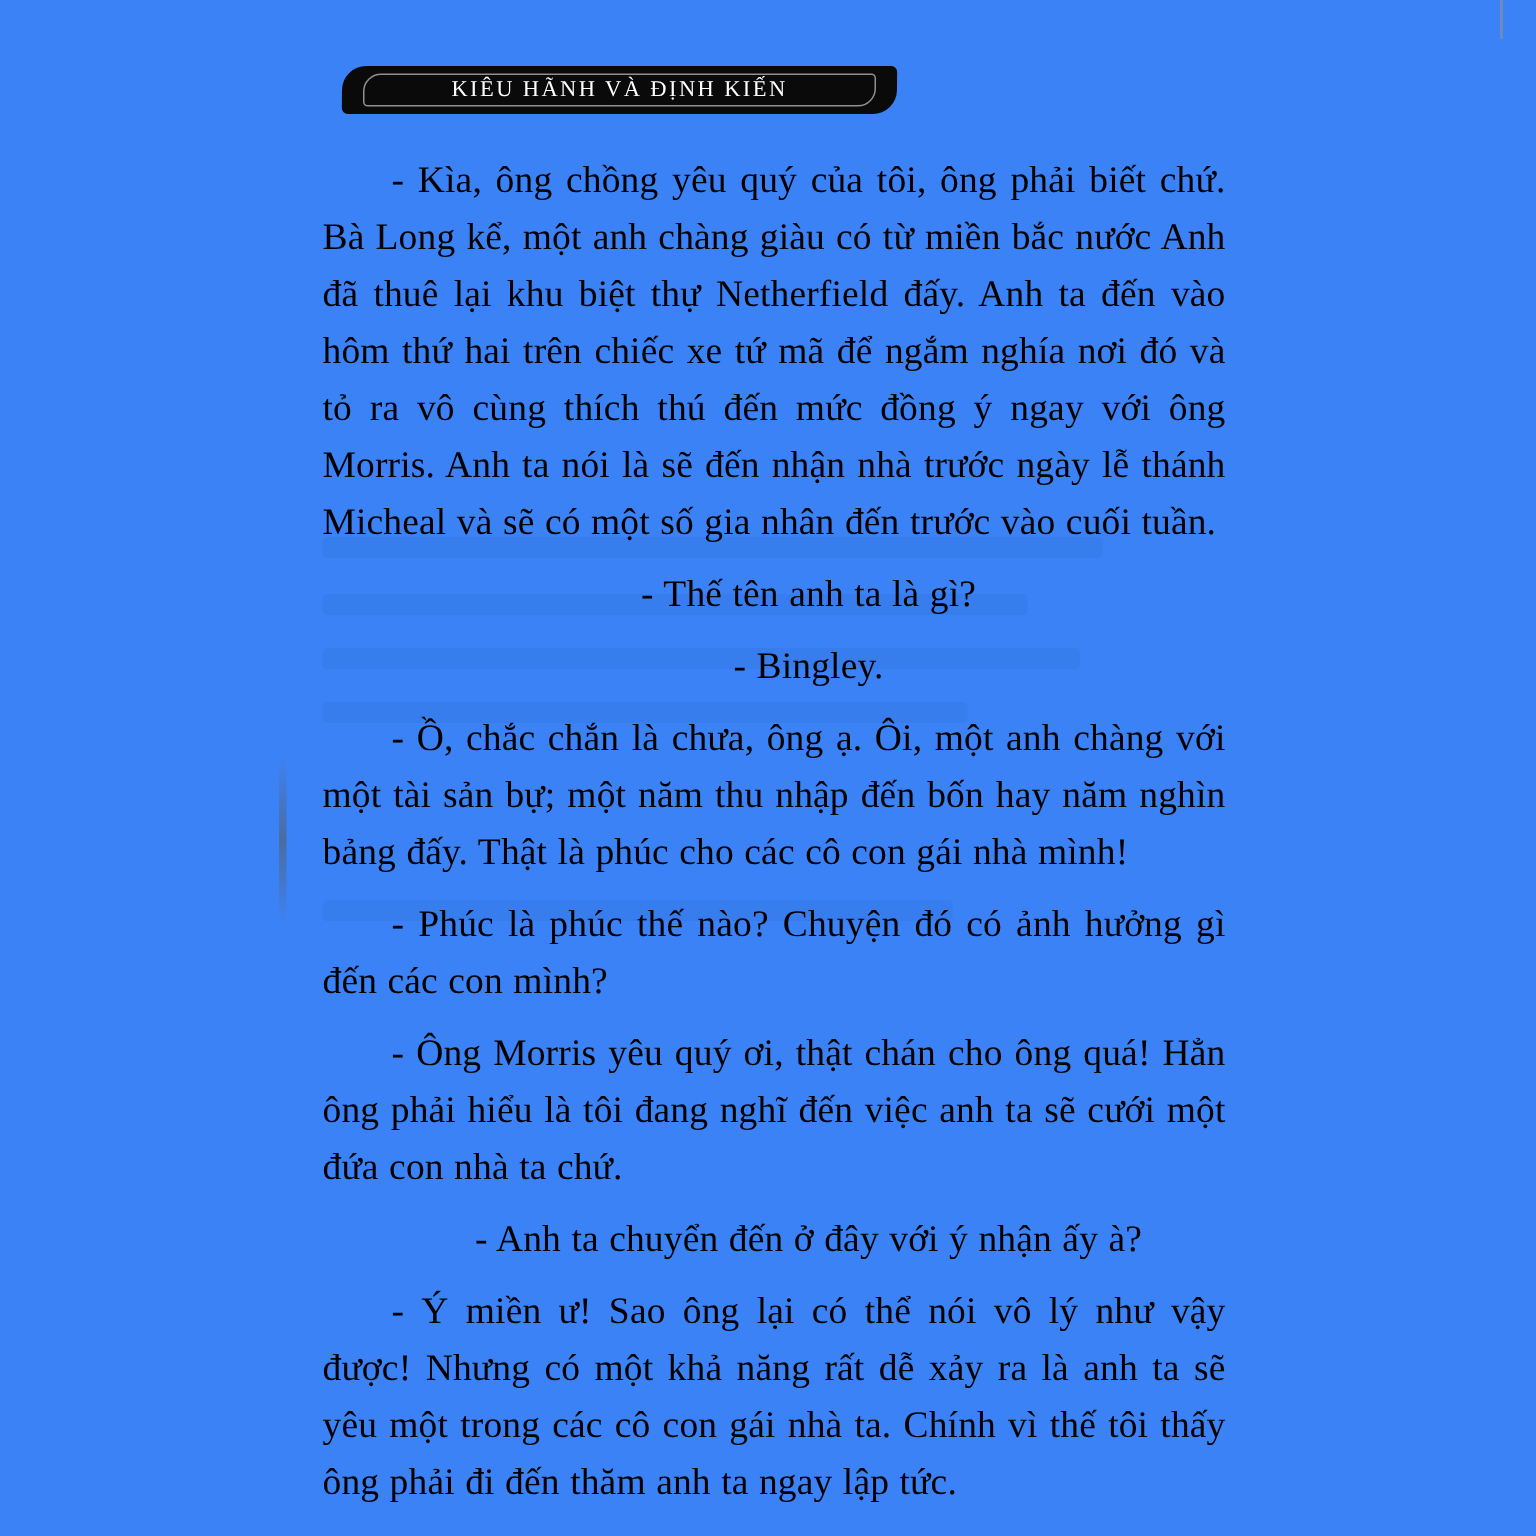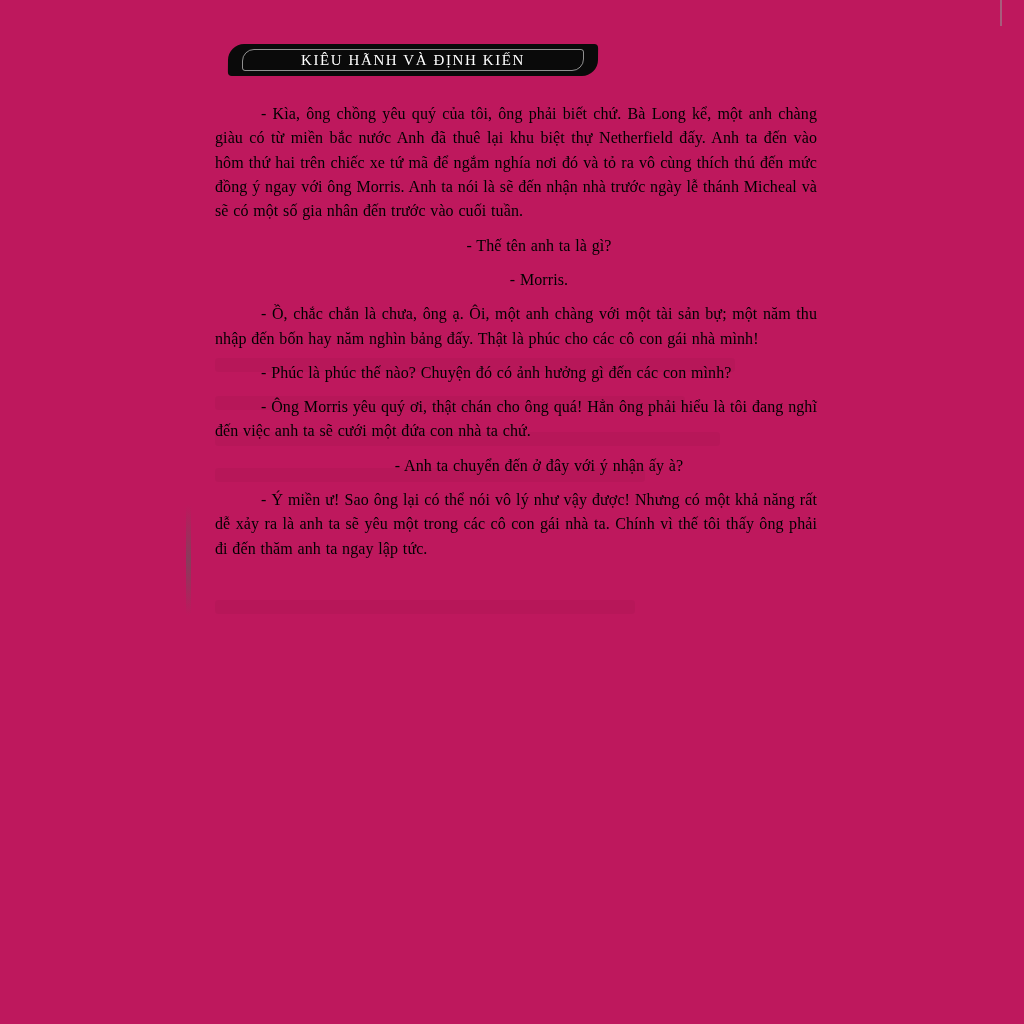--- a/index.html
+++ b/index.html
@@ -12,21 +12,21 @@
     height: 1024px;
     position: relative;
     overflow: hidden;
     font-family: "Liberation Serif", serif;
     color: #000000;
   }
 
   .page {
     position: absolute;
     inset: 0;
-    background: #be185d;
+    background: #3b82f6;
   }
 
   
   .artifact-spine {
     position: absolute;
     left: 186px;
     top: 505px;
     width: 5px;
     height: 110px;
     background: linear-gradient(to bottom, rgba(120,120,120,0.0), rgba(90,90,90,0.55), rgba(120,120,120,0.0));
@@ -89,21 +89,21 @@
 
   
   .text-column {
     position: absolute;
     left: 215px;
     top: 102px;
     width: 602px;
   }
   .para {
     margin: 0 0 10px 0;
-    font-size: 16px;
+    font-size: 25px;
     line-height: 1.52;
     text-align: justify;
     text-indent: 46px;
     letter-spacing: 0.1px;
     word-spacing: 0.6px;
   }
   .para.short {
     text-align: center;
   }
 </style>
@@ -122,21 +122,21 @@
 
   <div class="header-banner">
     <div class="bar"></div>
     <div class="inner-rule"></div>
     <div class="header-title">KIÊU HÃNH VÀ ĐỊNH KIẾN</div>
   </div>
 
   <div class="text-column">
     <p class="para">- Kìa, ông chồng yêu quý của tôi, ông phải biết chứ. Bà Long kể, một anh chàng giàu có từ miền bắc nước Anh đã thuê lại khu biệt thự Netherfield đấy. Anh ta đến vào hôm thứ hai trên chiếc xe tứ mã để ngắm nghía nơi đó và tỏ ra vô cùng thích thú đến mức đồng ý ngay với ông Morris. Anh ta nói là sẽ đến nhận nhà trước ngày lễ thánh Micheal và sẽ có một số gia nhân đến trước vào cuối tuần.</p>
     <p class="para short">- Thế tên anh ta là gì?</p>
-    <p class="para short">- Morris.</p>
+    <p class="para short">- Bingley.</p>
     <p class="para">- Ồ, chắc chắn là chưa, ông ạ. Ôi, một anh chàng với một tài sản bự; một năm thu nhập đến bốn hay năm nghìn bảng đấy. Thật là phúc cho các cô con gái nhà mình!</p>
     <p class="para">- Phúc là phúc thế nào? Chuyện đó có ảnh hưởng gì đến các con mình?</p>
     <p class="para">- Ông Morris yêu quý ơi, thật chán cho ông quá! Hẳn ông phải hiểu là tôi đang nghĩ đến việc anh ta sẽ cưới một đứa con nhà ta chứ.</p>
     <p class="para short">- Anh ta chuyển đến ở đây với ý nhận ấy à?</p>
     <p class="para">- Ý miền ư! Sao ông lại có thể nói vô lý như vậy được! Nhưng có một khả năng rất dễ xảy ra là anh ta sẽ yêu một trong các cô con gái nhà ta. Chính vì thế tôi thấy ông phải đi đến thăm anh ta ngay lập tức.</p>
   </div>
 
 </div>
 
 </body></html>

